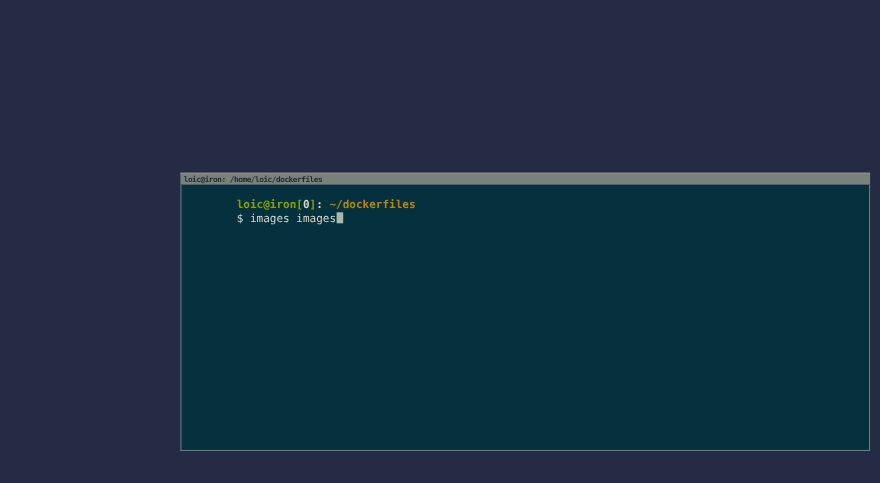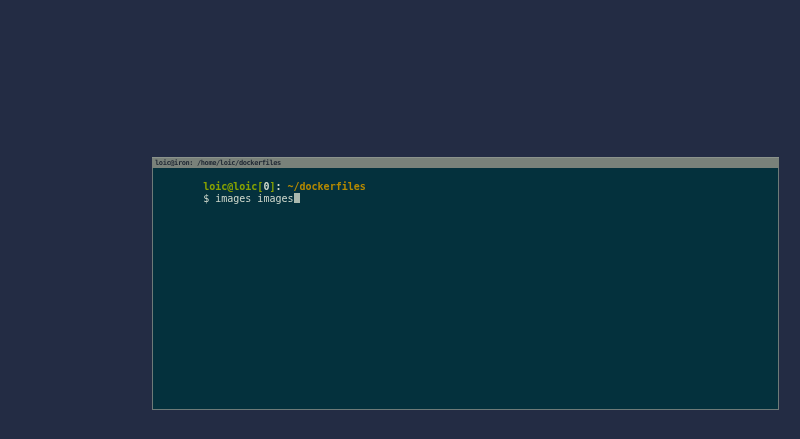--- a/index.html
+++ b/index.html
@@ -11,21 +11,21 @@
     background: #232c44; 
   }
   .desktop {
     position: relative;
     width: 800px;
     height: 439px;
     background: #232c44;
   }
   .terminal-window {
     position: absolute;
-    left: 152px;
+    left: 164px;
     top: 157px;
     width: 627px;
     height: 253px;
     box-sizing: border-box;
   }
   .titlebar {
     position: absolute;
     left: 0;
     top: 0;
     right: 0;
@@ -84,21 +84,21 @@
 
   <div class="terminal-window">
 
     <div class="titlebar">
       <span>loic@iron: /home/loic/dockerfiles</span>
     </div>
 
     <div class="terminal-body">
 
       <div class="term-line prompt-line">
-        <span class="c-green">loic@loic</span><span class="c-green">[</span><span class="c-fg">0</span><span class="c-green">]</span><span class="c-fg">: </span><span class="c-yellow">~/dockerfiles</span>
+        <span class="c-green">loic@iron</span><span class="c-green">[</span><span class="c-fg">0</span><span class="c-green">]</span><span class="c-fg">: </span><span class="c-yellow">~/dockerfiles</span>
       </div>
 
       <div class="term-line command-line">
         <span class="c-fg">$ </span><span class="c-fg">images images</span><span class="cursor"></span>
       </div>
 
     </div>
 
   </div>
 

